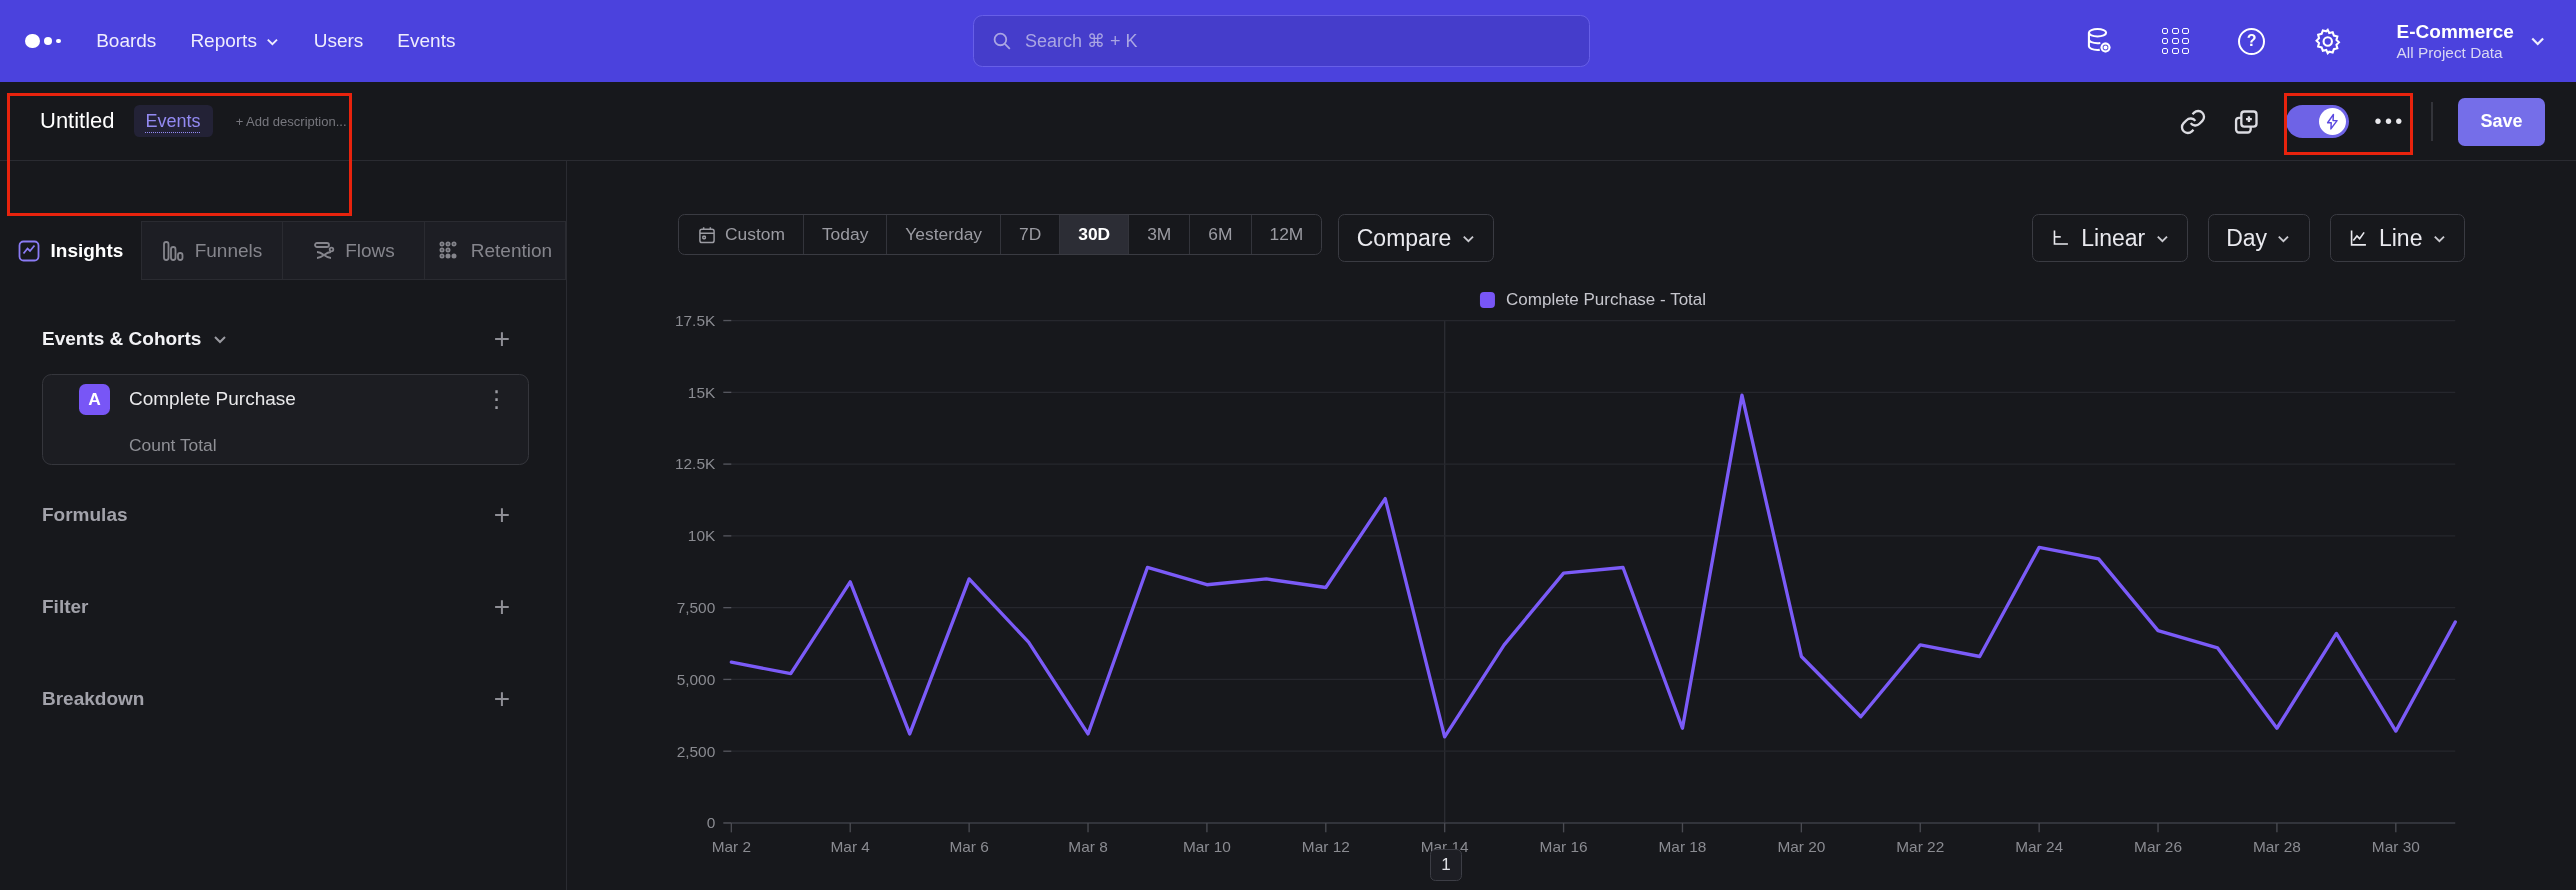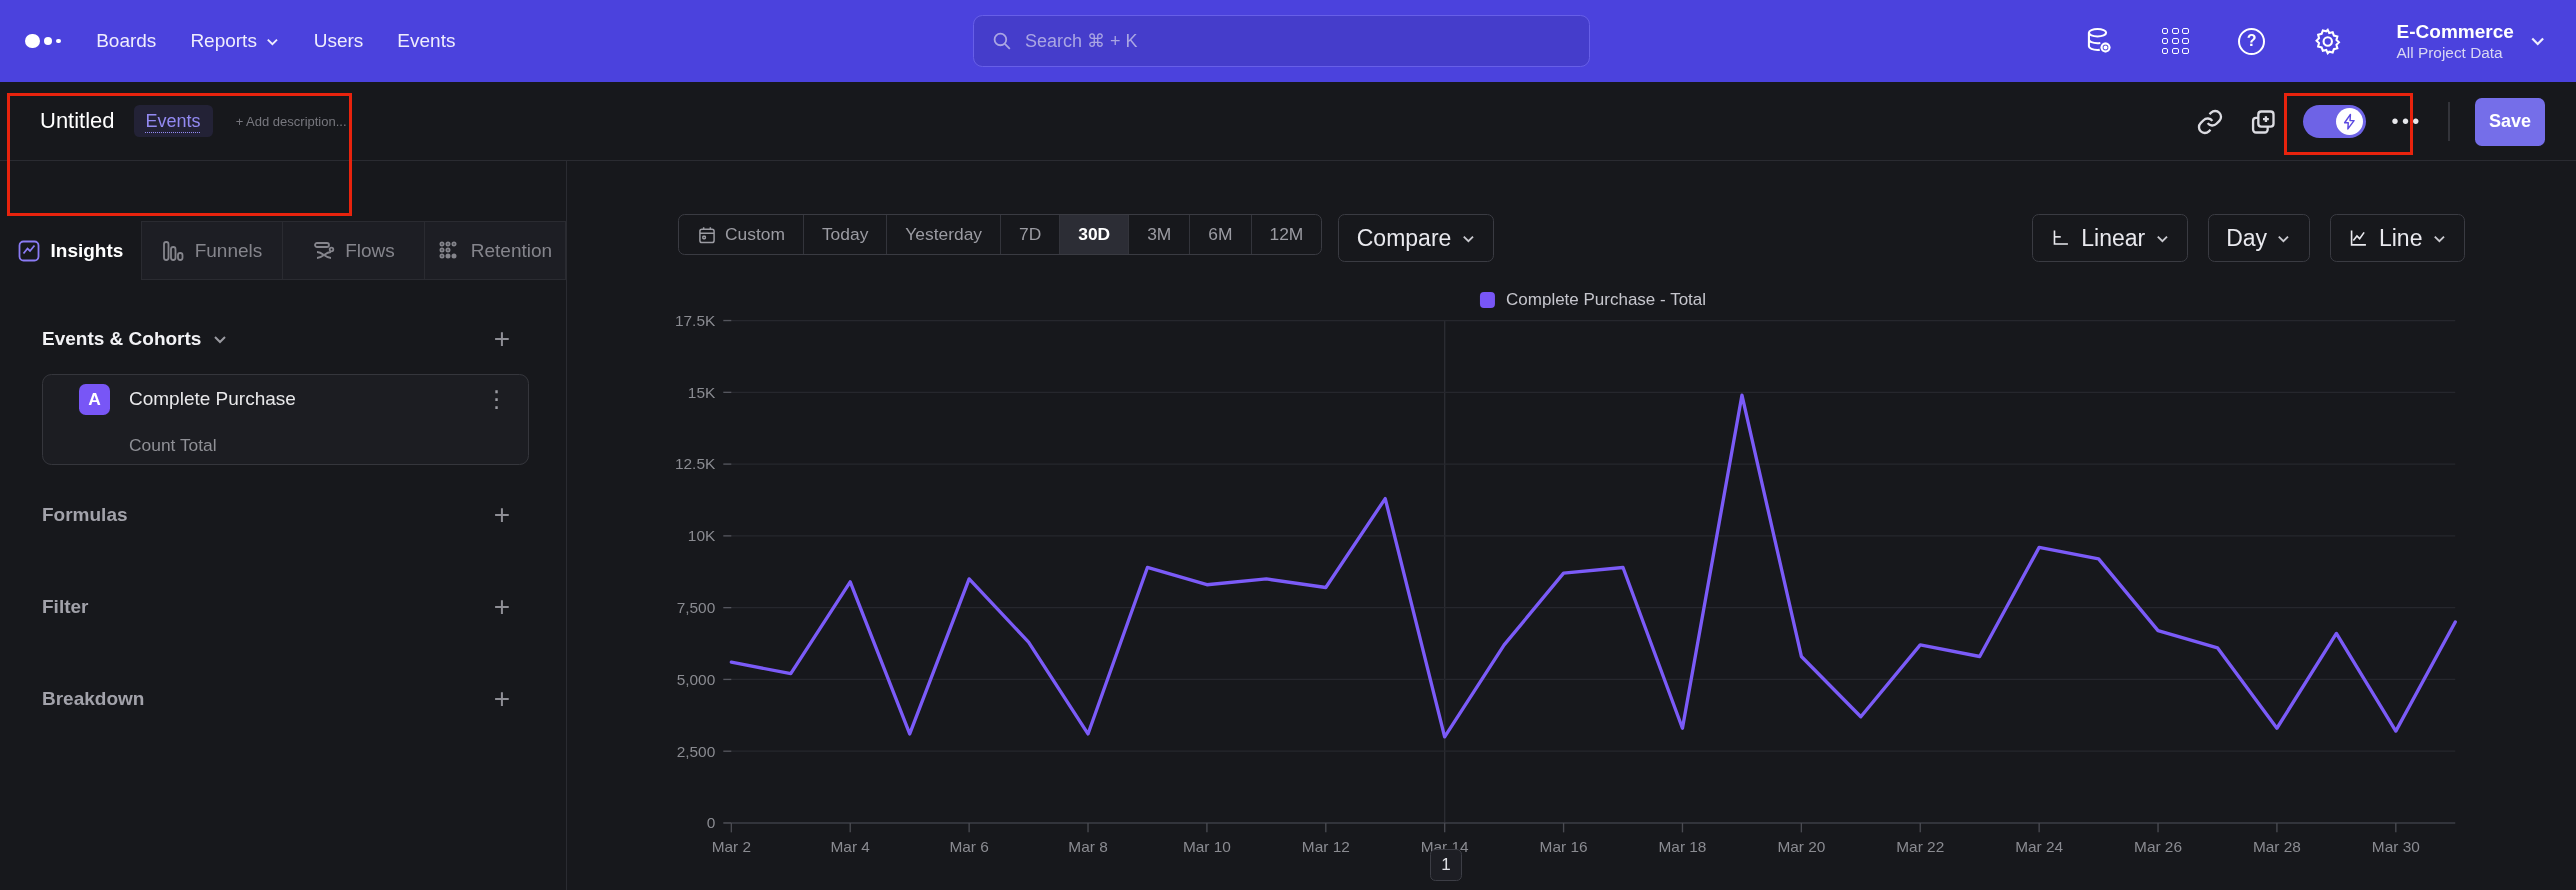--- a/index.html
+++ b/index.html
@@ -38,21 +38,21 @@
   .sampled { margin-left:19px; color:#938af2; background:#232236; font-size:18px; padding:5.4px 12px; border-radius:5.4px;
              text-decoration:underline dotted 1.3px; text-underline-offset:4.7px; cursor:pointer; }
   .add-desc { margin-left:23px; color:#77777e; font-size:13px; cursor:pointer; }
   #headerbar .right { position:absolute; right:31px; top:0; height:79px; display:flex; align-items:center; gap:25.5px; }
   .hd-icon { color:#dcdce2; display:flex; align-items:center; justify-content:center; cursor:pointer; }
   .dots3 { color:#e8e8ec; font-size:20px; letter-spacing:3.4px; }
   .vdiv { width:1.3px; height:39px; background:#33343a; }
   .toggle { width:63px; height:33px; background:#6e63e6; border-radius:17.4px; position:relative; cursor:pointer; }
   .toggle .knob { position:absolute; right:2.7px; top:2.7px; width:27.5px; height:27.5px; background:#fff; border-radius:50%;
                   display:flex; align-items:center; justify-content:center; }
-  .save-btn { width:70px; height:48px; background:#756ee9; color:#fff; font-size:18px; font-weight:600;
+  .save-btn { width:87px; height:48px; background:#756ee9; color:#fff; font-size:18px; font-weight:600;
               border:none; border-radius:6.7px; cursor:pointer; }
 
   
   .anno { position:absolute; border:3.4px solid #e8230d; z-index:60; pointer-events:none; }
   #anno1 { left:6.7px; top:93px; width:345px; height:123px; }
   #anno2 { left:2284px; top:93px; width:129px; height:62px; }
 
   
   #tooltip { position:absolute; left:16px; top:149px; width:310px; z-index:55; background:#f5f4ef; border-radius:8px;
              padding:9.4px 13.4px 10.7px; box-shadow:0 6.7px 20px rgba(0,0,0,.55); }

